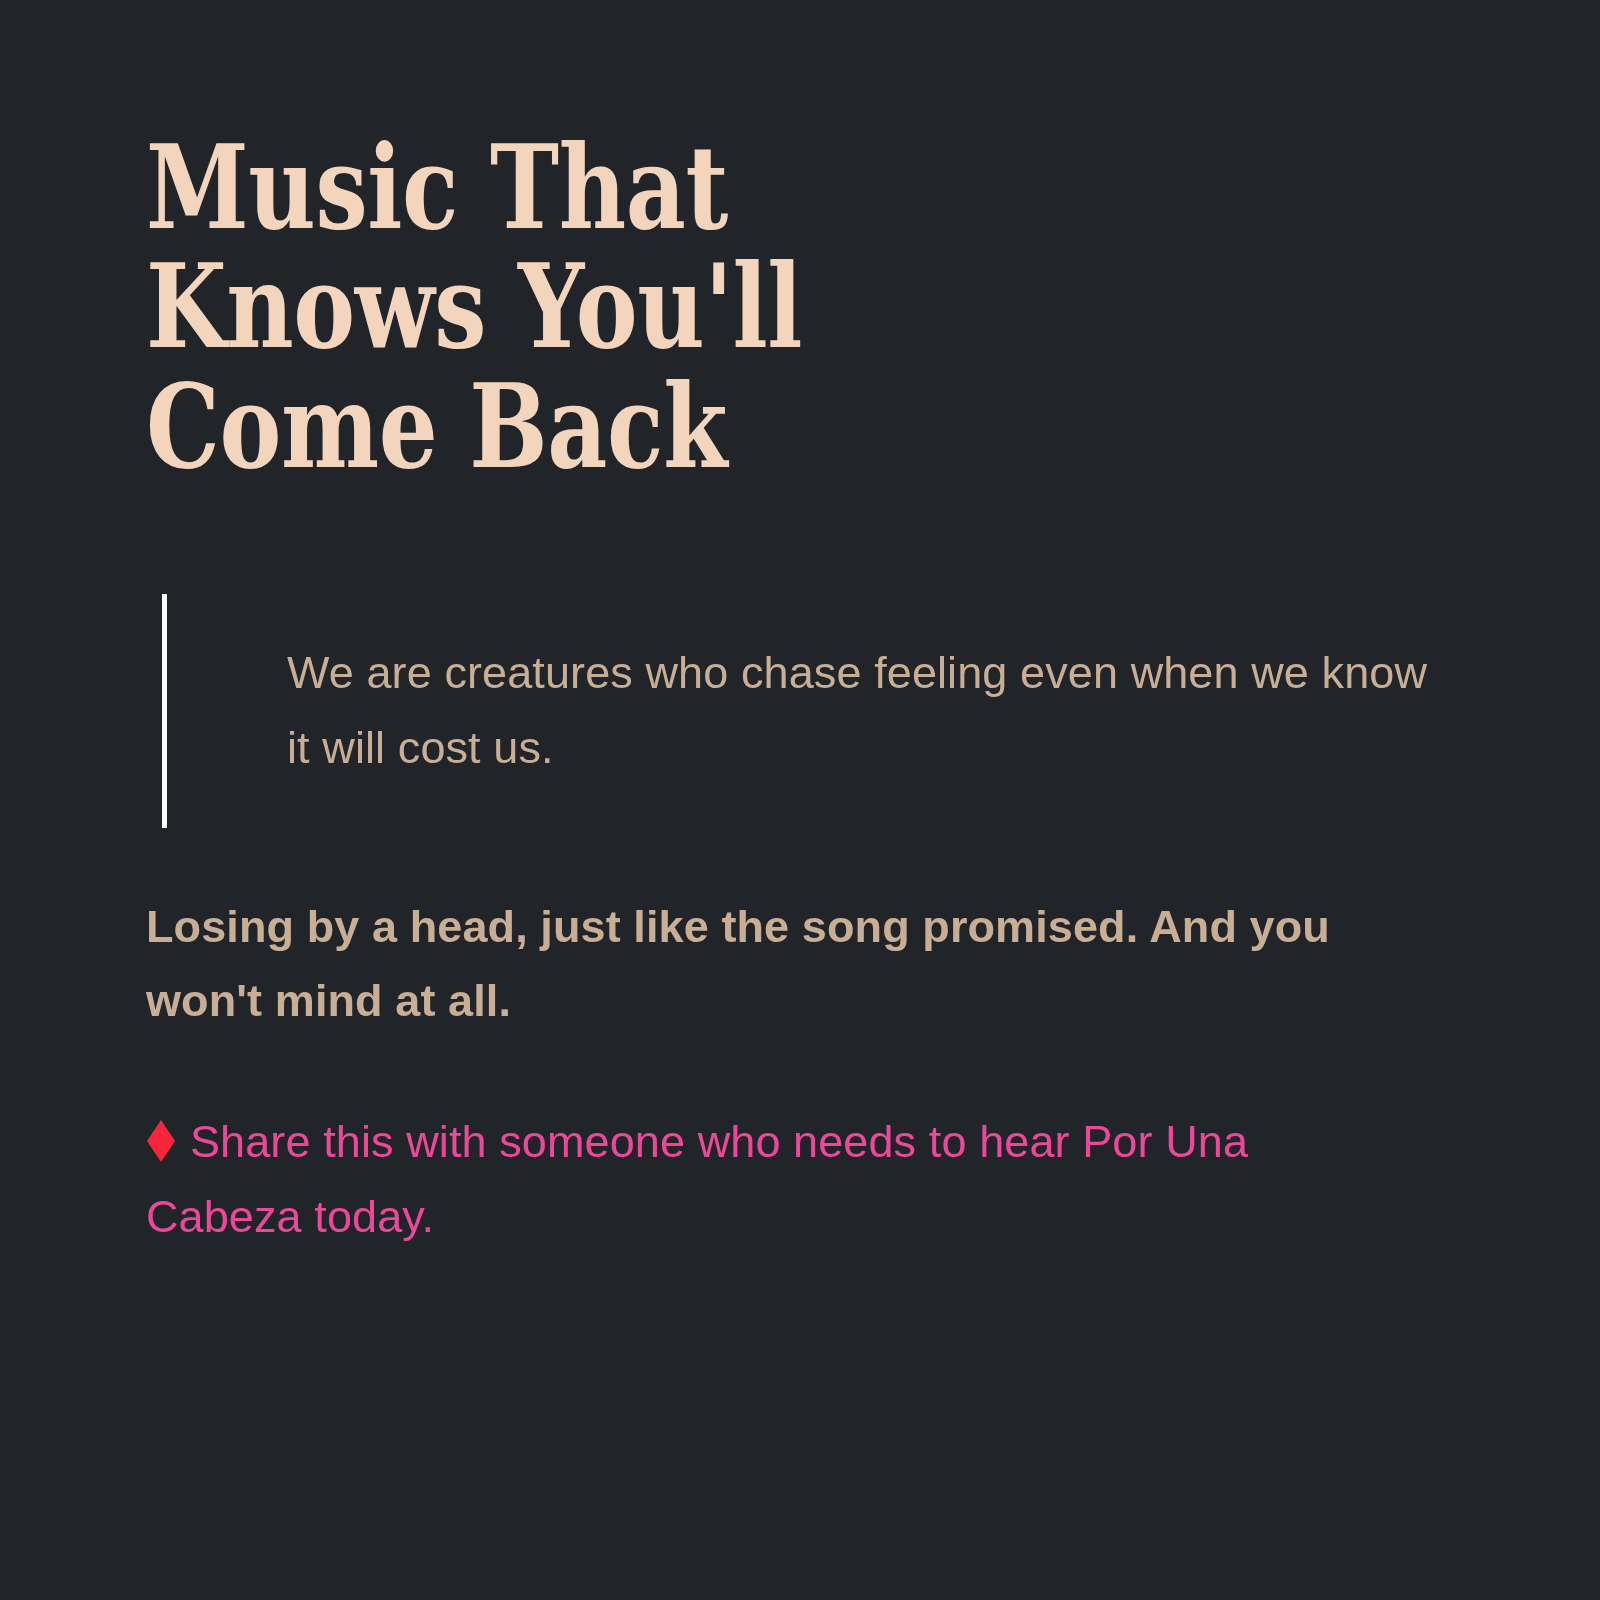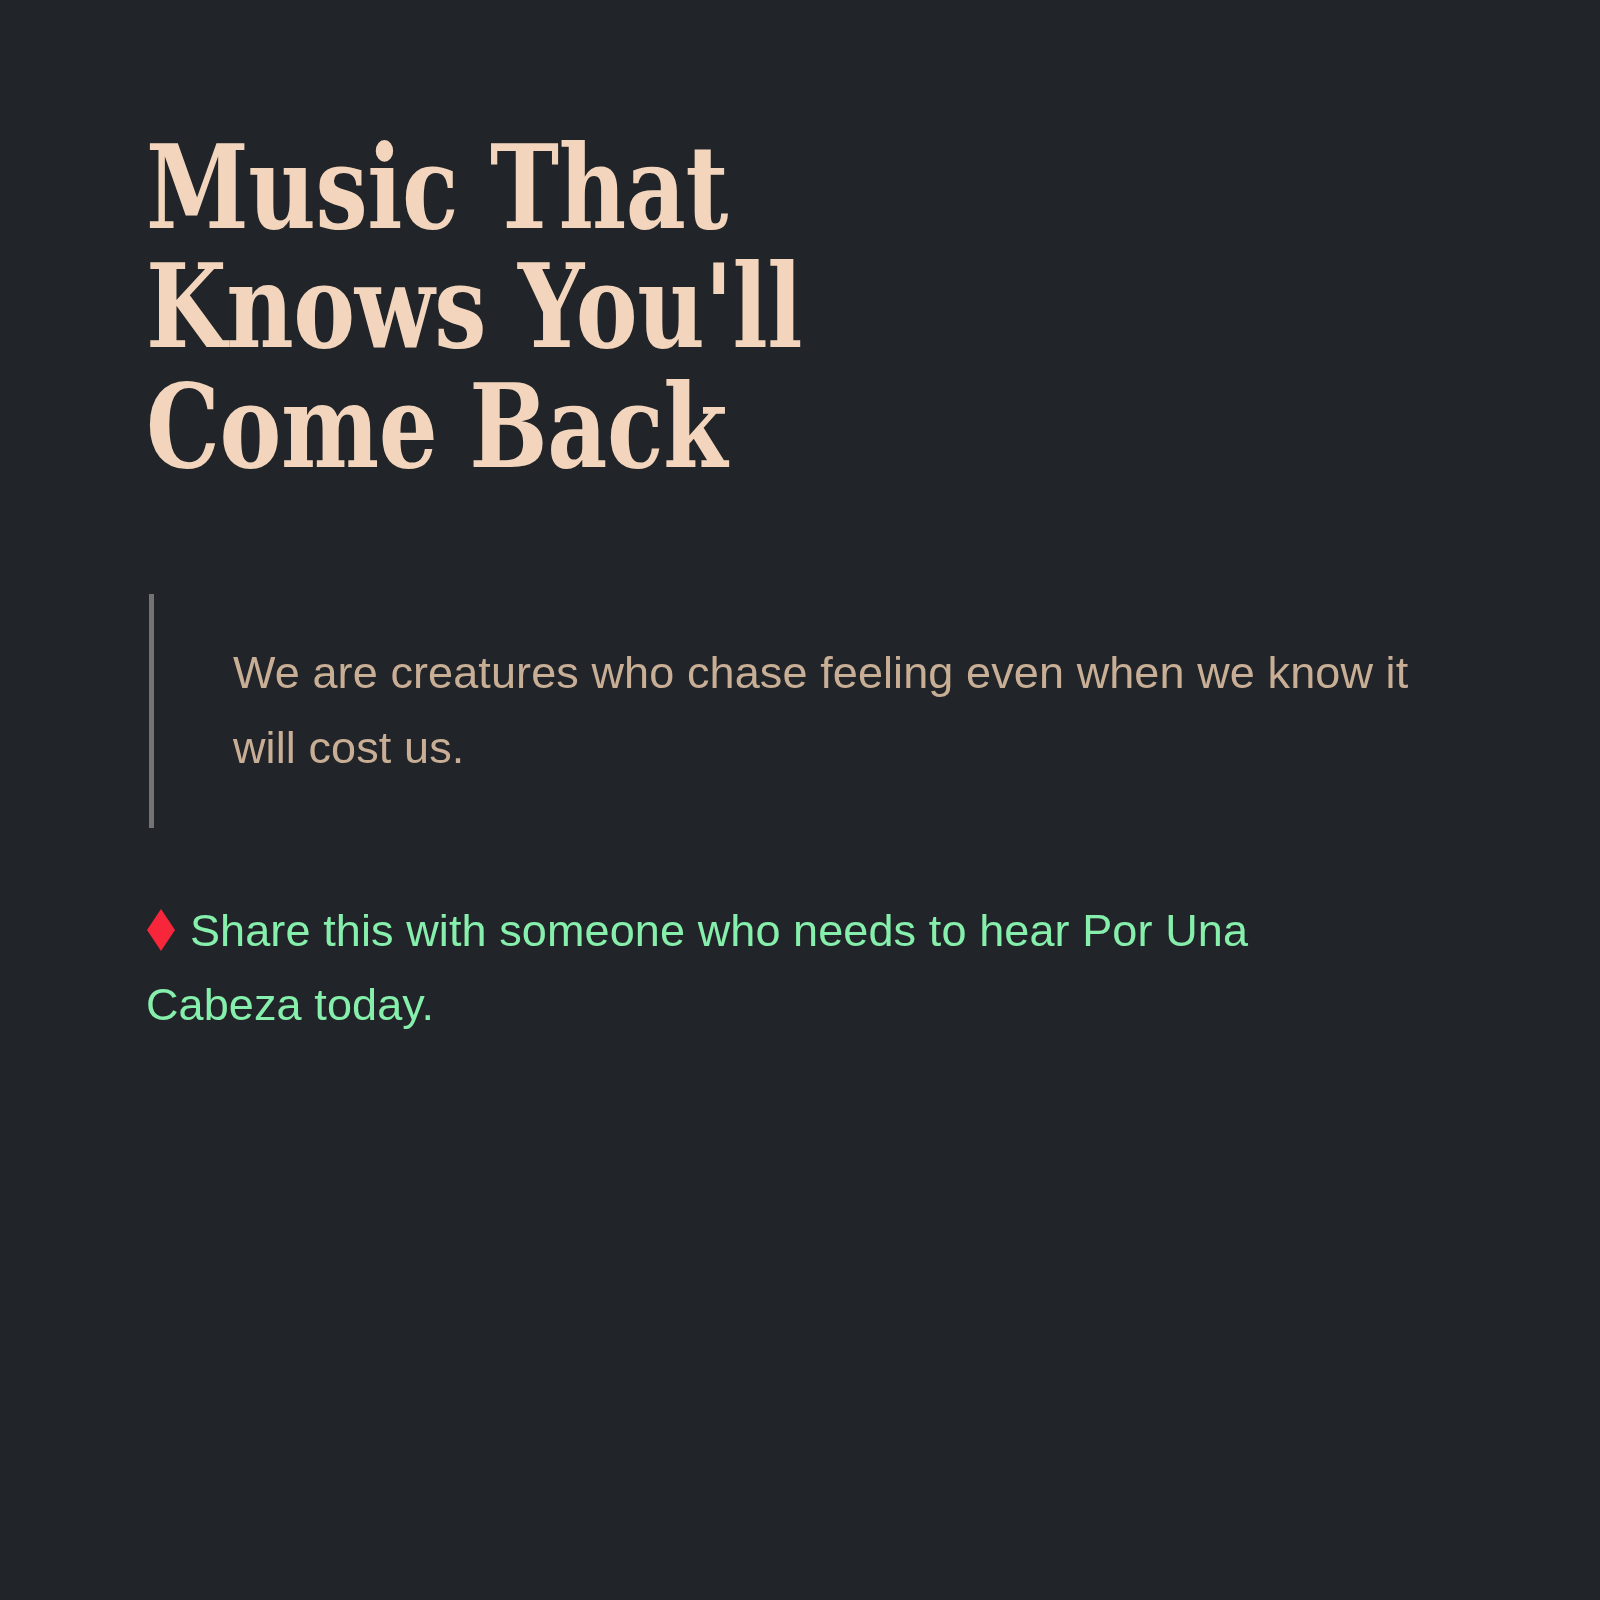--- a/index.html
+++ b/index.html
@@ -34,24 +34,24 @@
     letter-spacing: -0.5px;
     color: #F2D5BC;
     max-width: 1180px;
     transform: scaleX(0.80);
     transform-origin: left top;
     white-space: pre-line;
   }
 
   
   .pullquote {
-    margin: 3px;
+    margin: 16px;
     margin-top: 108px;
-    border-left: 5px solid #737373;
-    padding: 42px 0 42px 79px;
+    border-left: 5px solid #ffffff;
+    padding: 42px 0 42px 120px;
     max-width: 1260px;
   }
 
   .pullquote-text {
     margin: 0;
     font-size: 45px;
     line-height: 1.66;
     color: #C9AE96;
     font-weight: 400;
     letter-spacing: 0.1px;
@@ -78,21 +78,21 @@
     margin-top: 62px;
     max-width: 1290px;
   }
 
   
   .cta {
     margin: 0;
     margin-top: 66px;
     font-size: 45px;
     line-height: 1.66;
-    color: #86efac;
+    color: #ec4899;
     font-weight: 400;
     max-width: 1270px;
     letter-spacing: 0.1px;
   }
 
   .diamond-icon {
     display: inline-block;
     width: 30px;
     height: 44px;
     vertical-align: -6px;
@@ -110,20 +110,21 @@
 
 <div class="page">
 
   <h1 class="headline">Music That Knows You'll Come Back</h1>
 
   <blockquote class="pullquote">
     <p class="pullquote-text">We are creatures who chase feeling even when we know it will cost us.</p>
   </blockquote>
 
 
+  <p class="body-para is-bold">Losing by a head, just like the song promised. And you won't mind at all.</p>
 
   <p class="cta">
     <span class="diamond-icon">
       <svg viewBox="0 0 30 44" xmlns="http://www.w3.org/2000/svg">
         <path d="M15 1 L29 22 L15 43 L1 22 Z" fill="#F8263A"></path>
       </svg>
     </span><span>Share this with someone who needs to hear Por Una Cabeza today.</span>
   </p>
 
 </div>

